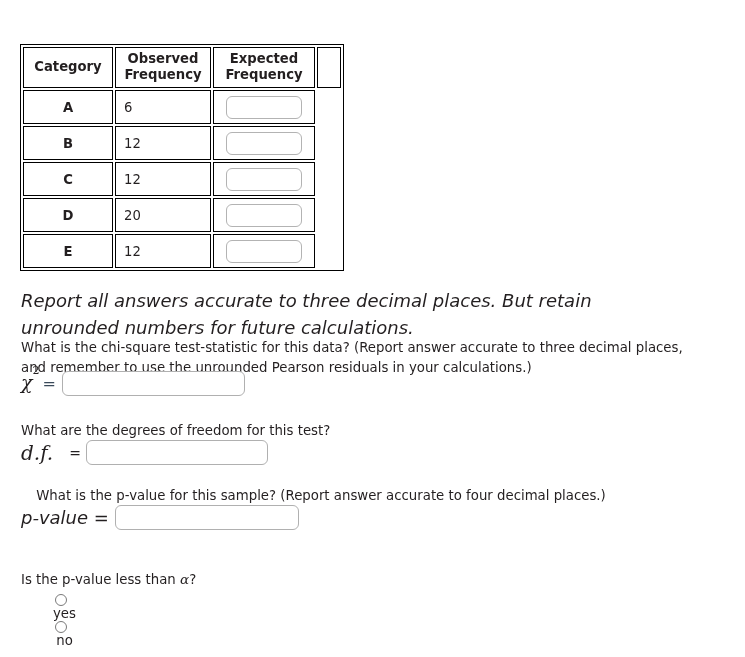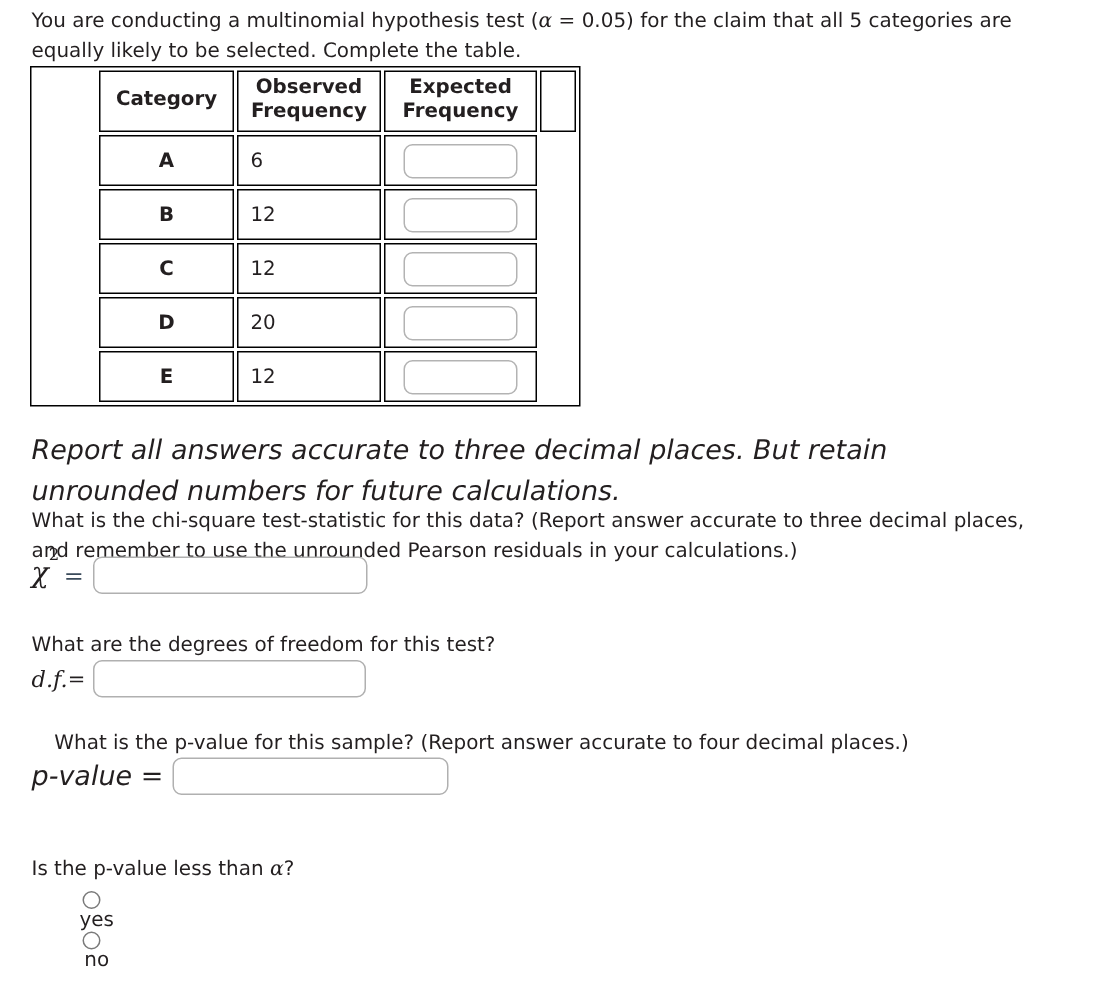--- a/index.html
+++ b/index.html
@@ -37,21 +37,20 @@
   }
   
   .freq-table {
     position: absolute;
     left: 20px;
     top: 44px;
     border-collapse: separate;
     border-spacing: 2px;
     border: 1px solid #000000;
     background: #ffffff;
-    padding-left: 43px;
   }
   .freq-table td, .freq-table th {
     border: 1px solid #000000;
     padding: 0;
     background: #ffffff;
     vertical-align: middle;
   }
   .freq-table th {
     font-weight: bold;
     font-size: 13.2px;
@@ -139,22 +138,22 @@
   }
   .eq-sign {
     font-family: "DejaVu Serif", "Liberation Serif", serif;
     font-size: 16px;
     margin-right: 6px;
     color: #3a4a5a;
   }
   .df-label {
     font-family: "DejaVu Serif", "Liberation Serif", serif;
     font-style: italic;
-    font-size: 15px;
-    margin-right: 0;
+    font-size: 20px;
+    margin-right: 16px;
   }
   .df-eq {
     font-family: "DejaVu Serif", "Liberation Serif", serif;
     font-size: 14px;
     margin-right: 5px;
   }
   .pv-label {
     font-size: 18px;
     margin-right: 6px;
     font-style: italic;
@@ -196,21 +195,20 @@
   .radio-label {
     font-size: 13.3px;
     color: #231f20;
   }
 </style>
 </head>
 <body>
 
 <div class="page">
 
-  <div class="intro"><span>You are conducting a multinomial hypothesis test (</span><span class="mathit">α</span><span> = 0.05) for the claim that all 5 categories are equally likely to be selected. Complete the table.</span></div>
 
   <table class="freq-table">
     <thead>
       <tr>
         <th class="th-cat">Category</th>
         <th class="th-obs">
           <span>Observed</span><br>
           <span>Frequency</span>
         </th>
         <th class="th-exp">

